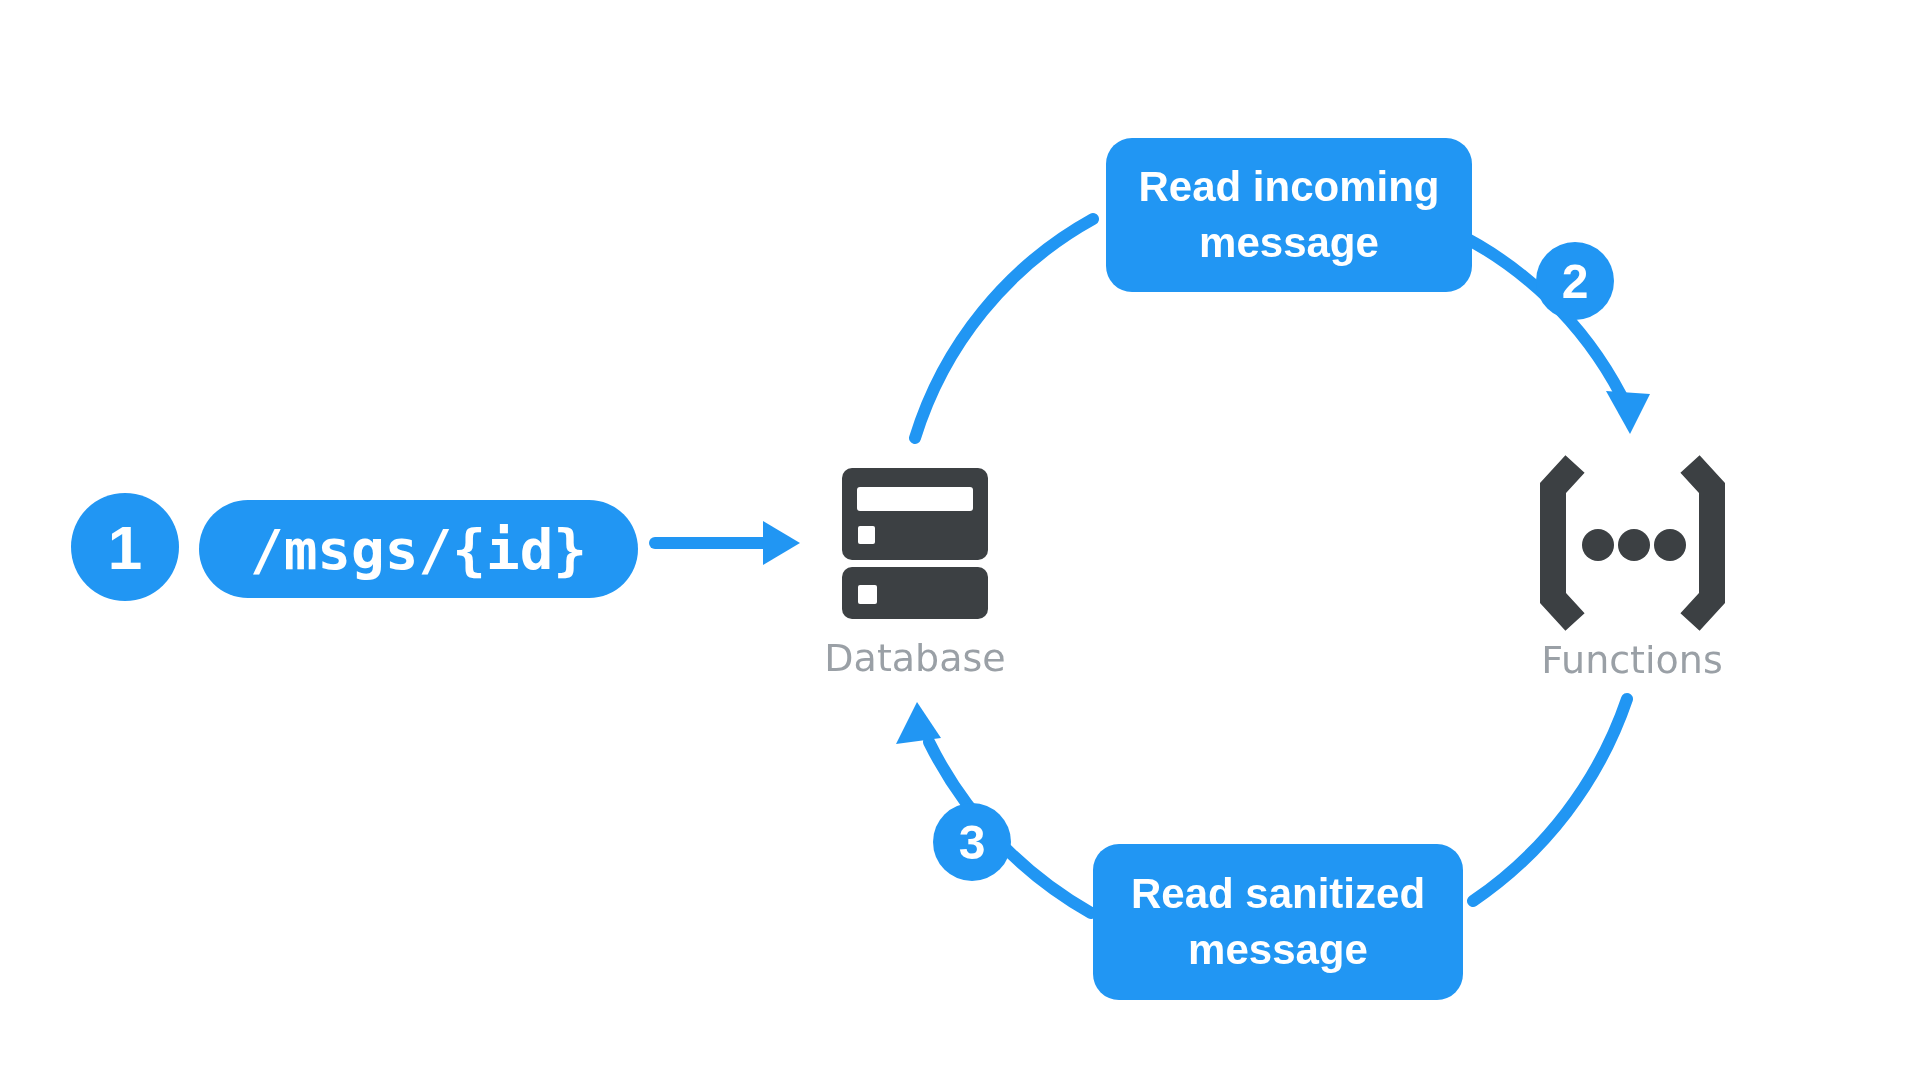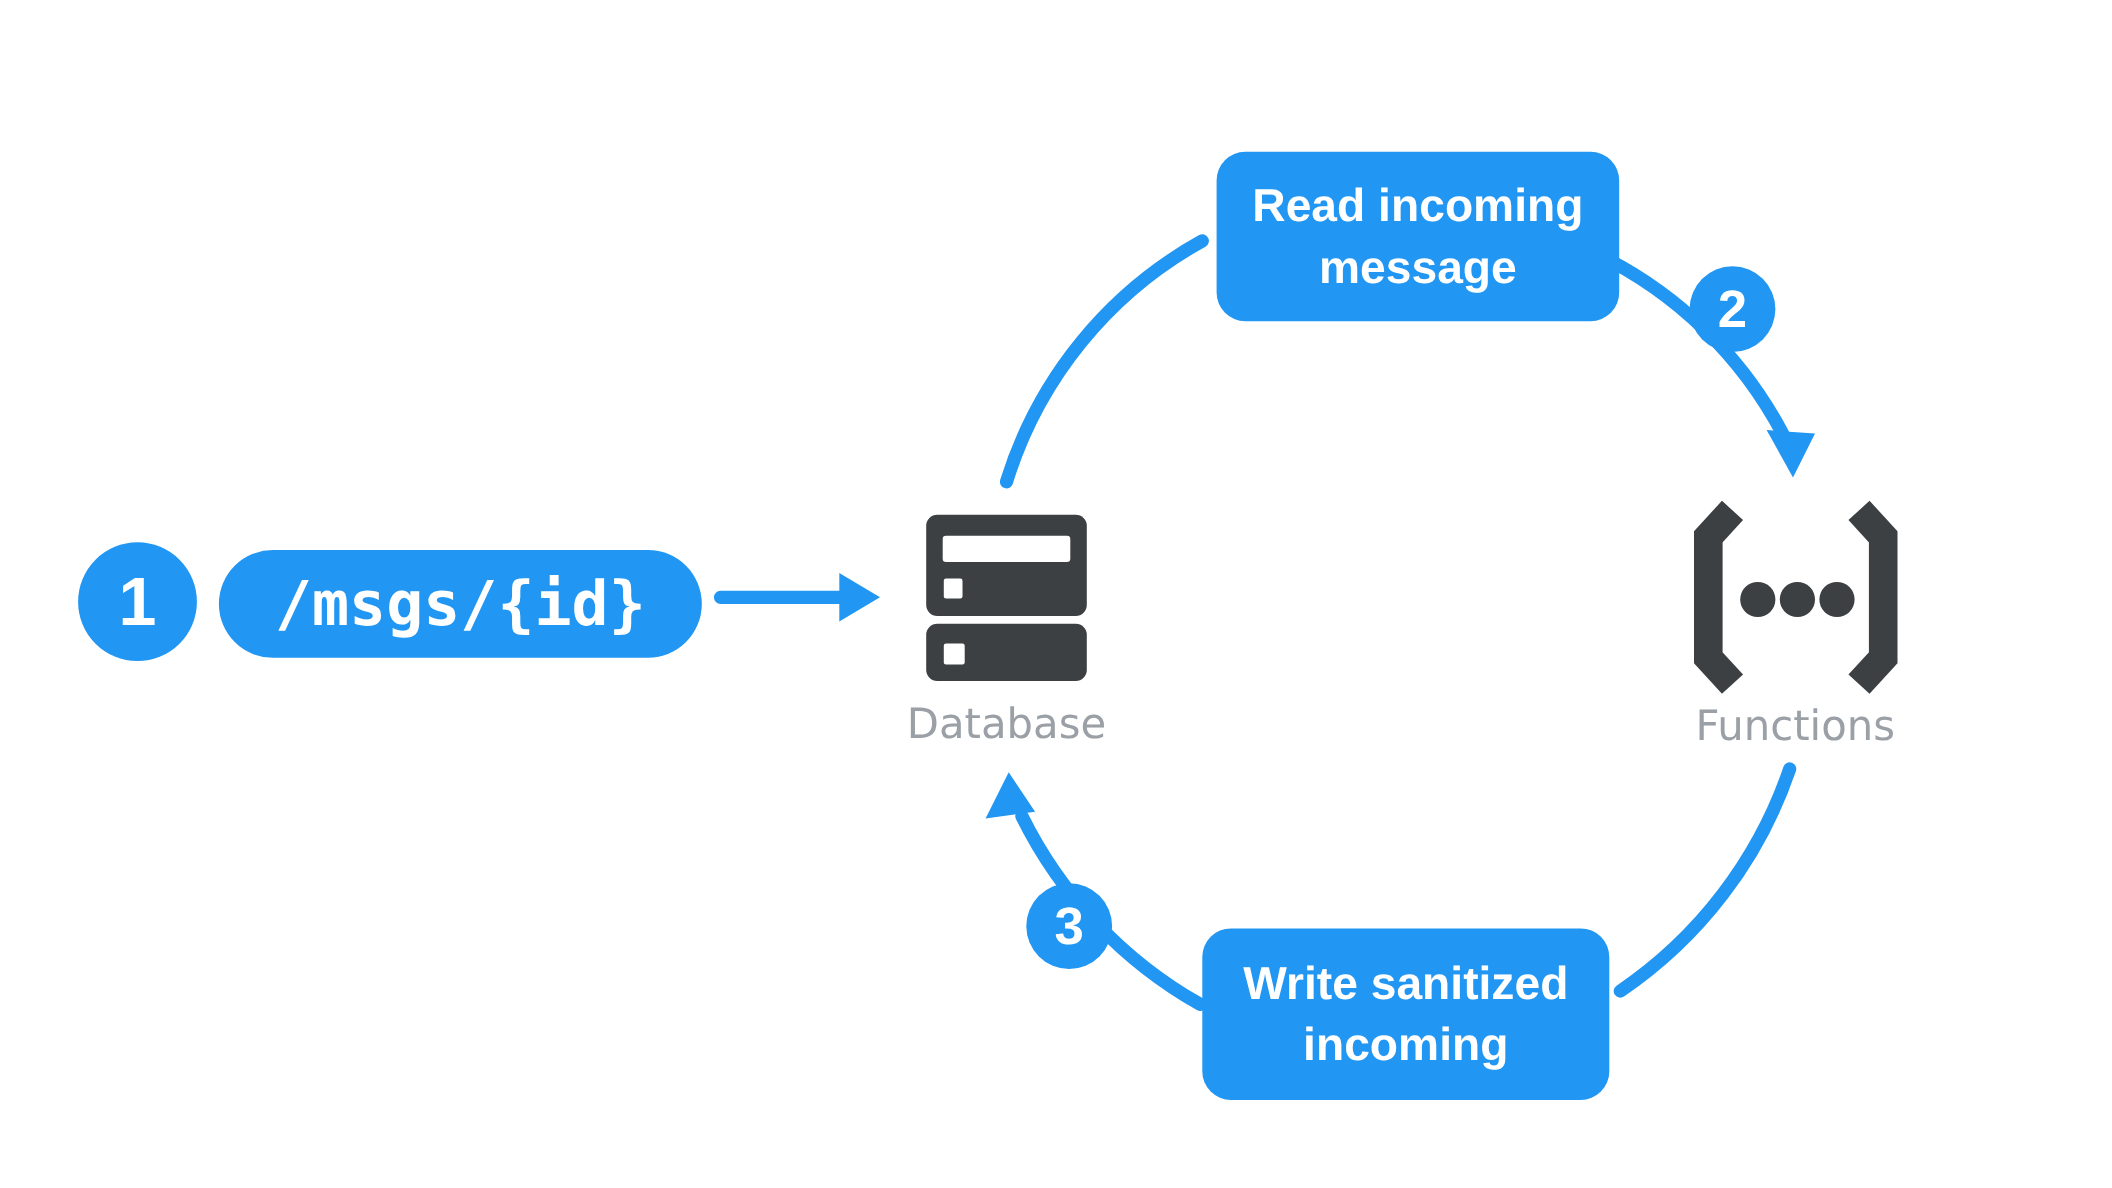--- a/index.html
+++ b/index.html
@@ -137,19 +137,19 @@
       <circle cx="1670" cy="545" r="16" class="fn-dot"></circle>
     </g>
   </svg>
 
   <div class="badge badge-1">1</div>
   <div class="pill">/msgs/{id}</div>
 
   <div class="action-box box-read">Read incoming message</div>
   <div class="badge badge-2">2</div>
 
-  <div class="action-box box-write">Write sanitized incoming</div>
+  <div class="action-box box-write">Read sanitized message</div>
   <div class="badge badge-3">3</div>
 
   <div class="node-label label-database">Database</div>
   <div class="node-label label-functions">Functions</div>
 
 </div>
 
 </body></html>

